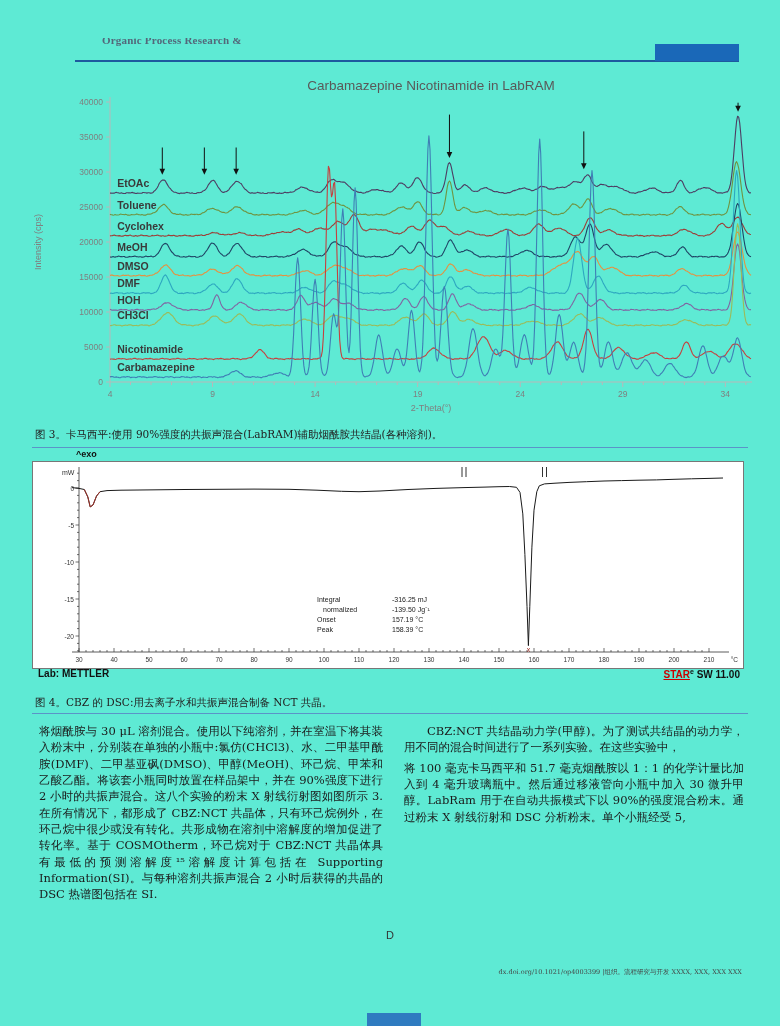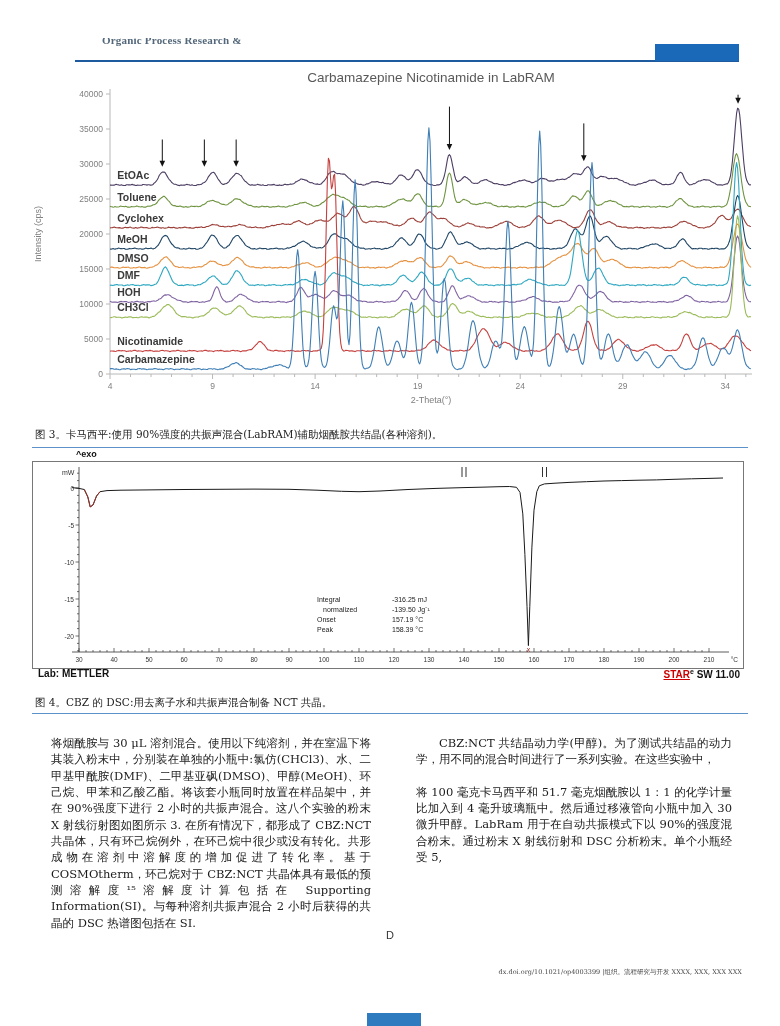--- a/index.html
+++ b/index.html
@@ -1,16 +1,16 @@
 <!DOCTYPE html>
 <html><head>
 <meta charset="utf-8">
 <style>
   html,body{margin:0;padding:0;background:#888;}
-  .page{position:relative;width:780px;height:1026px;background:#ffffff;margin:0 auto;overflow:hidden;
+  .page{position:relative;width:780px;height:1026px;background:#5eead4;margin:0 auto;overflow:hidden;
         font-family:"Liberation Sans",sans-serif;}
   
   .journal-clip{position:absolute;left:102px;top:38px;height:13px;width:200px;overflow:hidden;}
   .journal-clip span{display:block;margin-top:-4px;font:bold 11px "Liberation Serif",serif;color:#53677a;letter-spacing:.2px;}
   .header-rule{position:absolute;left:75px;top:60px;width:664px;height:2px;}
   .header-box{position:absolute;left:655px;top:44px;width:84px;height:17px;}
   
   .fig-svg{position:absolute;}
   .caption{position:absolute;left:35px;width:712px;font:10.5px "DejaVu Serif","Liberation Serif",serif;color:#222;}
   .blue-rule{position:absolute;left:32px;width:716px;height:0;border-top:1px solid #5b93c8;}
@@ -18,40 +18,40 @@
   .dsc-footer{position:absolute;left:32px;top:668px;width:712px;height:16px;font:bold 10px "Liberation Sans",sans-serif;color:#111;}
   .dsc-footer .lab{position:absolute;left:6px;top:0;}
   .dsc-footer .star{position:absolute;right:4px;top:0;}
   .dsc-footer .star .red{color:#c00;text-decoration:underline;}
   .dsc-footer .star sup{font-size:7px;}
   
   .col{position:absolute;top:719px;font:11.5px "DejaVu Serif","Liberation Serif",serif;color:#1a1a1a;
        line-height:1.42;text-align:justify;}
   .col-left{left:35px;width:352px;}
   .col-right{left:400px;width:348px;}
-  .col p{margin:16px;}
+  .col p{margin:4px;}
   .col p.ind{text-indent:2em;}
   
   .page-letter{position:absolute;left:0;top:929px;width:780px;text-align:center;font:11px "Liberation Sans",sans-serif;color:#333;}
   .citation{position:absolute;right:38px;top:932px;width:320px;text-align:right;font:6.5px "DejaVu Serif",serif;color:#444;margin-top:36px;}
   .bottom-bar{position:absolute;left:367px;top:1013px;width:54px;height:13px;}
   svg text{font-family:"Liberation Sans",sans-serif;}
 </style>
 </head>
 <body>
 
 <div class="page">
 
   <div class="journal-clip">
     <span>Organic Process Research &amp;</span>
   </div>
   <div class="header-rule" id="header-rule" style="background: rgb(29, 90, 158);"></div>
   <div class="header-box" id="header-box" style="background: rgb(26, 104, 184);"></div>
 
-  <div class="fig-svg" id="xrd-chart" style="left:25px;top:64px;width:740px;height:355px;text-decoration:underline;"><svg width="740" height="355" viewBox="0 0 740 355">
+  <div class="fig-svg" id="xrd-chart" style="left:25px;top:72px;width:740px;height:355px;text-decoration:underline;"><svg width="740" height="355" viewBox="0 0 740 355">
         <text x="406" y="18" font-size="13.5" fill="#595959" text-anchor="middle">Carbamazepine Nicotinamide in LabRAM</text>
         <text x="16" y="170" font-size="9" fill="#7f7f7f" text-anchor="middle" transform="rotate(-90 16 170)">Intensity (cps)</text>
         <line x1="85" y1="25" x2="85" y2="310" stroke="#b8b8b8" stroke-width="1"></line>
         <line x1="85" y1="310" x2="727" y2="310" stroke="#b8b8b8" stroke-width="1"></line>
         <line x1="81" y1="310" x2="85" y2="310" stroke="#b8b8b8"></line>
         <text x="78" y="313" font-size="8.5" fill="#7f7f7f" text-anchor="end">0</text>
         <line x1="81" y1="275" x2="85" y2="275" stroke="#b8b8b8"></line>
         <text x="78" y="278" font-size="8.5" fill="#7f7f7f" text-anchor="end">5000</text>
         <line x1="81" y1="240" x2="85" y2="240" stroke="#b8b8b8"></line>
         <text x="78" y="243" font-size="8.5" fill="#7f7f7f" text-anchor="end">10000</text>

